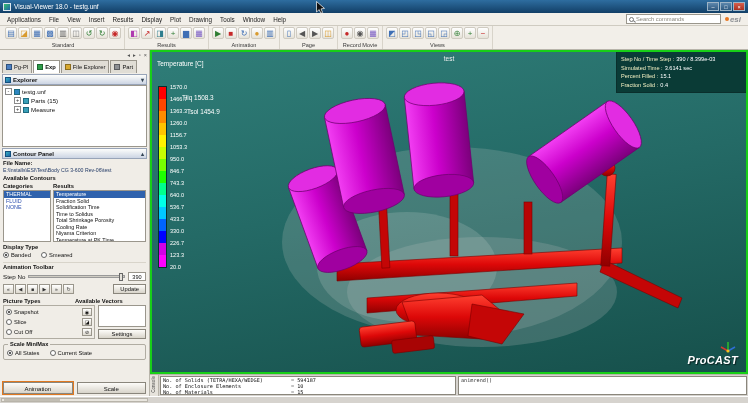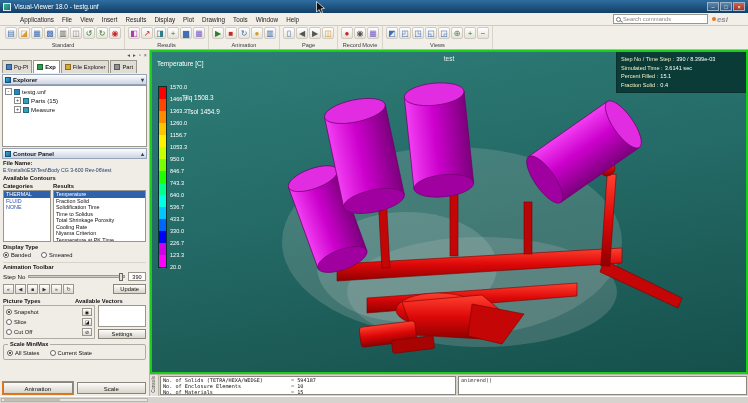--- a/index.html
+++ b/index.html
@@ -9,21 +9,21 @@
 
   
   .titlebar { height:13px; background:linear-gradient(#2e6da0,#123f66); color:#fff; display:flex; align-items:center; gap:3px; padding:0 3px; font-size:6.5px; flex:0 0 auto; }
   .app-ico { width:8px; height:8px; background:linear-gradient(135deg,#37c06e,#1d64a8); border:1px solid #dbe6ef; }
   .titlebar .title { white-space:nowrap; }
   .win-ctrls { margin-left:auto; display:flex; gap:1px; }
   .win-btn { width:12px; height:9px; background:linear-gradient(#5d87ac,#2f5a80); border:1px solid #9db4c6; color:#fff; font-size:5.5px; line-height:8px; text-align:center; }
   .win-btn.close { background:linear-gradient(#d8604e,#a9301f); }
 
   
-  .menubar { height:13px; background:#f2efe9; border-bottom:1px solid #cfcbc1; display:flex; align-items:center; padding:0 16px; font-size:6.3px; flex:0 0 auto; }
+  .menubar { height:13px; background:#f2efe9; border-bottom:1px solid #cfcbc1; display:flex; align-items:center; padding:0 3px; font-size:6.3px; flex:0 0 auto; }
   .menu-item { padding:1px 4px; color:#222; cursor:default; }
   .searchbox { margin-left:auto; width:95px; height:10px; background:#fff; border:1px solid #9a968c; display:flex; align-items:center; gap:2px; padding:0 2px; }
   .search-ico { width:5px; height:5px; border:1px solid #777; border-radius:50%; position:relative; flex:0 0 auto; }
   .search-ico::after { content:''; position:absolute; width:3px; height:1px; background:#777; right:-3px; bottom:-1px; transform:rotate(40deg); }
   .search-ph { color:#8b887f; font-size:5.8px; white-space:nowrap; }
   .esi-logo { display:flex; align-items:center; gap:1px; margin:0 4px; }
   .esi-dot { width:4px; height:4px; border-radius:50%; background:#e87722; }
   .esi-text { font-weight:bold; font-style:italic; color:#8d9094; font-size:8px; }
 
   
@@ -541,20 +541,29 @@
           <div class="info-row">
             <span class="info-label">Percent Filled</span>
             <span class="info-value">15.1</span>
           </div>
           <div class="info-row">
             <span class="info-label">Fraction Solid</span>
             <span class="info-value">0.4</span>
           </div>
         </div>
 
+        <div class="procast">
+          <svg width="20" height="13" viewBox="0 0 20 13">
+            <line x1="10" y1="11" x2="10" y2="2" stroke="#2eb82e" stroke-width="1.6"></line>
+            <line x1="10" y1="11" x2="3" y2="7" stroke="#d43a2f" stroke-width="1.6"></line>
+            <line x1="10" y1="11" x2="17" y2="7" stroke="#2f6fd4" stroke-width="1.6"></line>
+            <circle cx="10" cy="11" r="1.6" fill="#f2c21e"></circle>
+          </svg>
+          <span class="procast-name">ProCAST</span>
+        </div>
       </div>
 
       <div class="console-row">
         <div class="console-tab">
           <span>Console</span>
         </div>
         <div class="console-box left">
           <div class="console-line">
             <span class="cl-label">No. of Solids (TETRA/HEXA/WEDGE)</span>
             <span class="cl-value">= 594187</span>

